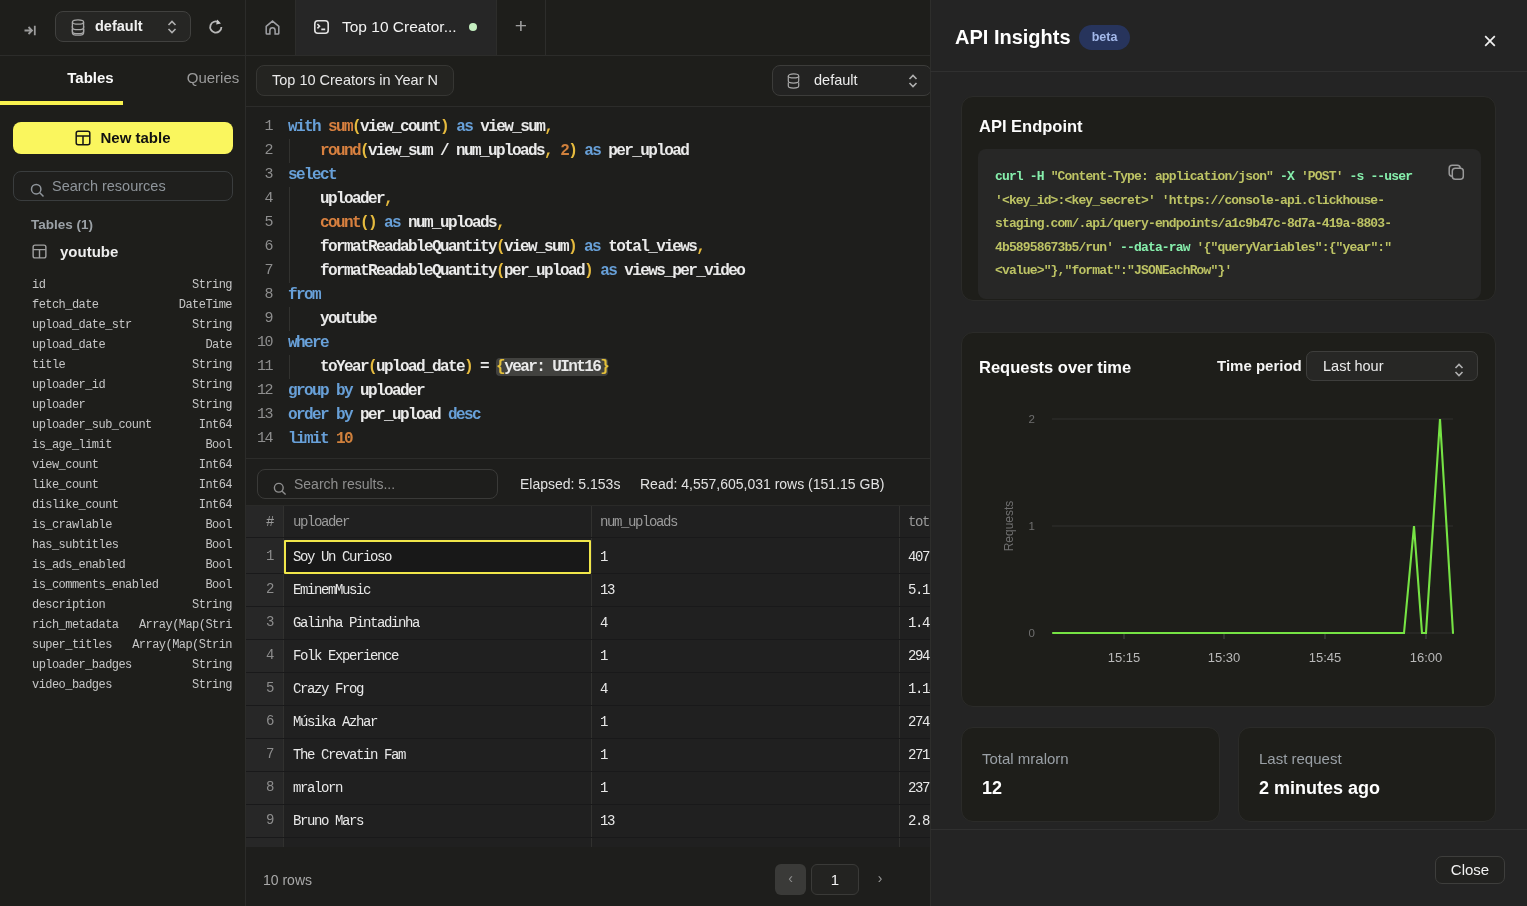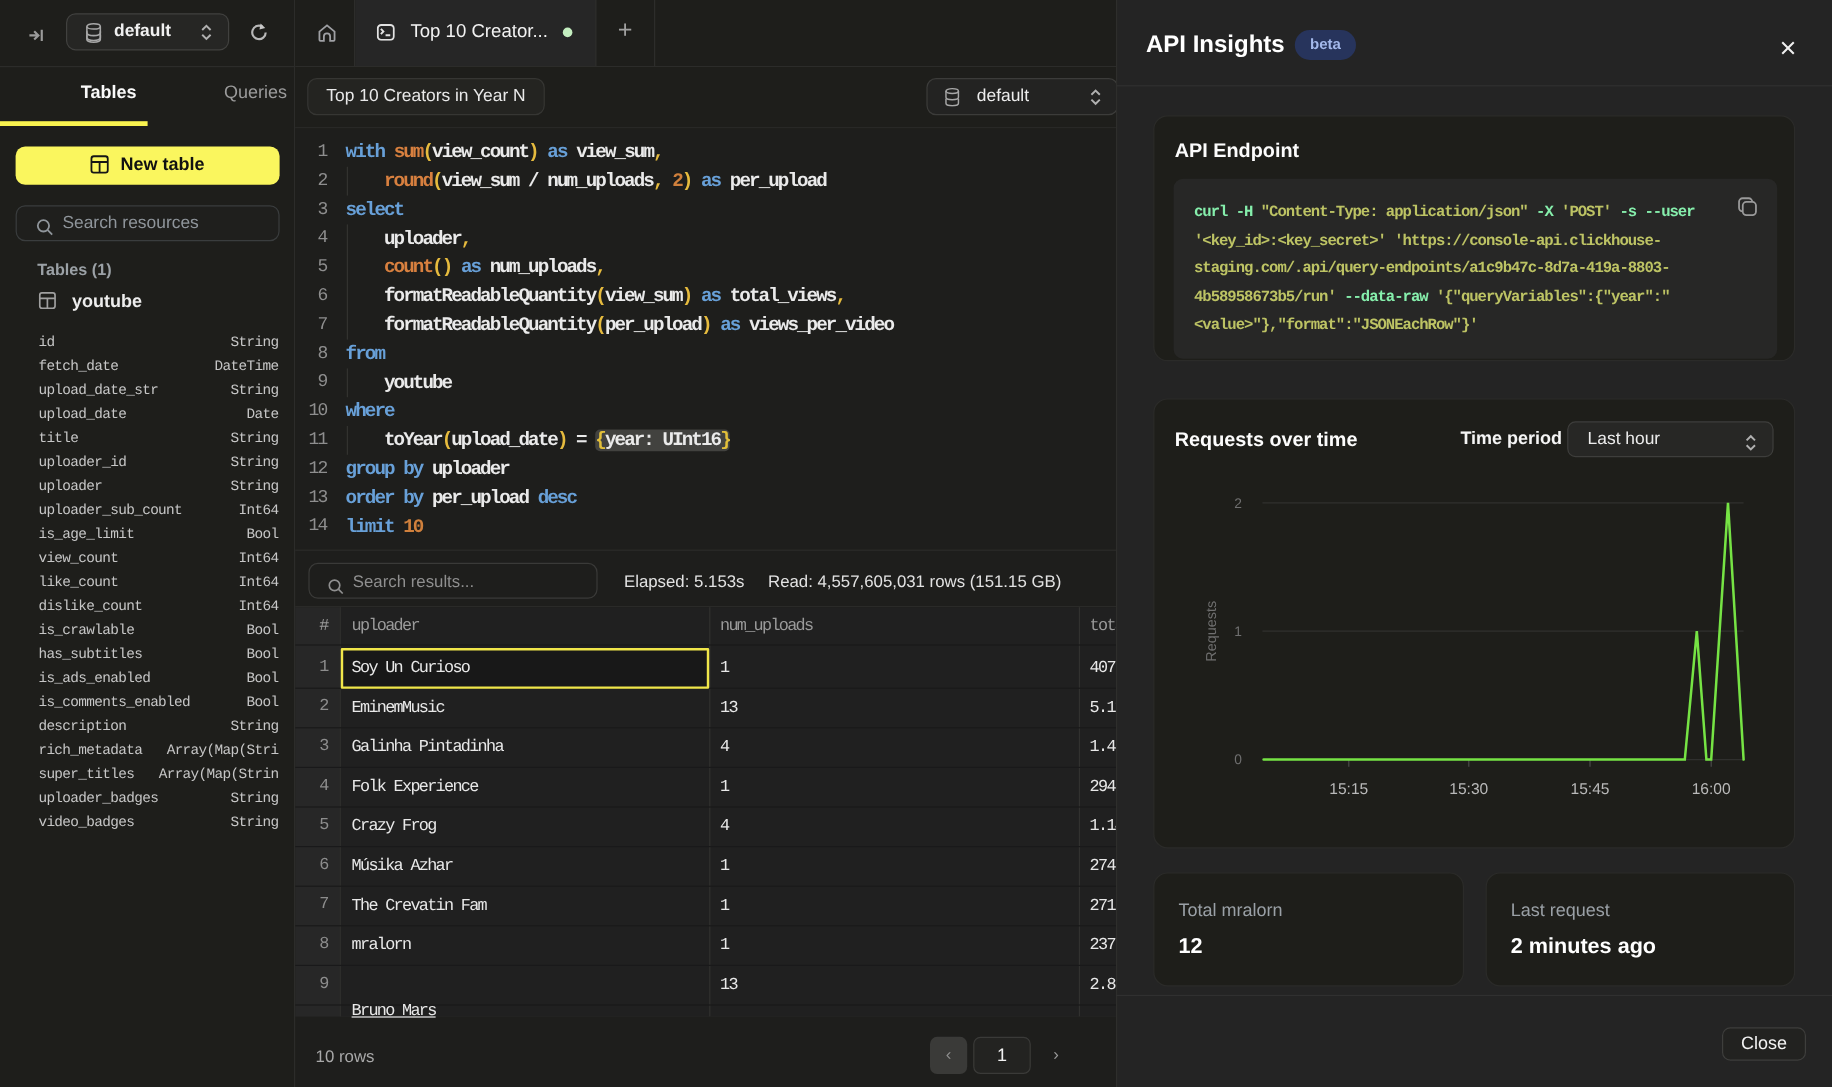--- a/index.html
+++ b/index.html
@@ -365,21 +365,21 @@
       <div class="c3 abs" style="top:714px;">274.51 million</div>
     <div class="rnum abs" style="left:246px; top:746px;">7</div>
       <div class="c1 abs" style="top:747px;">The Crevatin Fam</div>
       <div class="c2 abs" style="top:747px;">1</div>
       <div class="c3 abs" style="top:747px;">271.56 million</div>
     <div class="rnum abs" style="left:246px; top:779px;">8</div>
       <div class="c1 abs" style="top:780px;">mralorn</div>
       <div class="c2 abs" style="top:780px;">1</div>
       <div class="c3 abs" style="top:780px;">237.72 million</div>
     <div class="rnum abs" style="left:246px; top:812px;">9</div>
-      <div class="c1 abs" style="top:835px;text-decoration:underline;">Bruno Mars</div>
+      <div class="c1 abs" style="top:813px;">Bruno Mars</div>
       <div class="c2 abs" style="top:813px;">13</div>
       <div class="c3 abs" style="top:813px;">2.81 billion</div>
   </div>
   <div id="selcell" class="abs"></div>
   <div class="abs" style="left:293px; top:549px; font-family:'Liberation Mono',monospace; font-size:14px; letter-spacing:-1.4px; color:#e8e8e8;">Soy Un Curioso</div>
 
   <div id="pager-rows" class="abs">10 rows</div>
   <div id="pg-prev" class="abs">‹</div>
   <div id="pg-1" class="abs">1</div>
   <div id="pg-next" class="abs">›</div>

